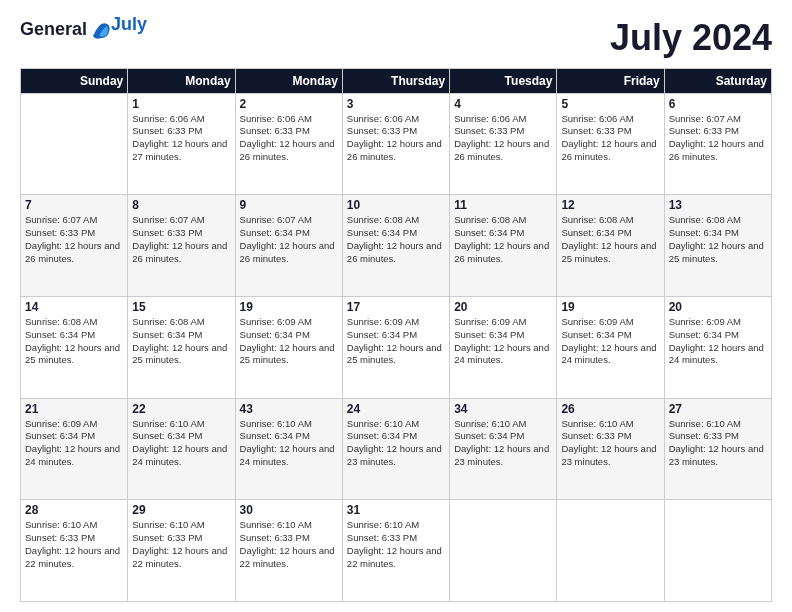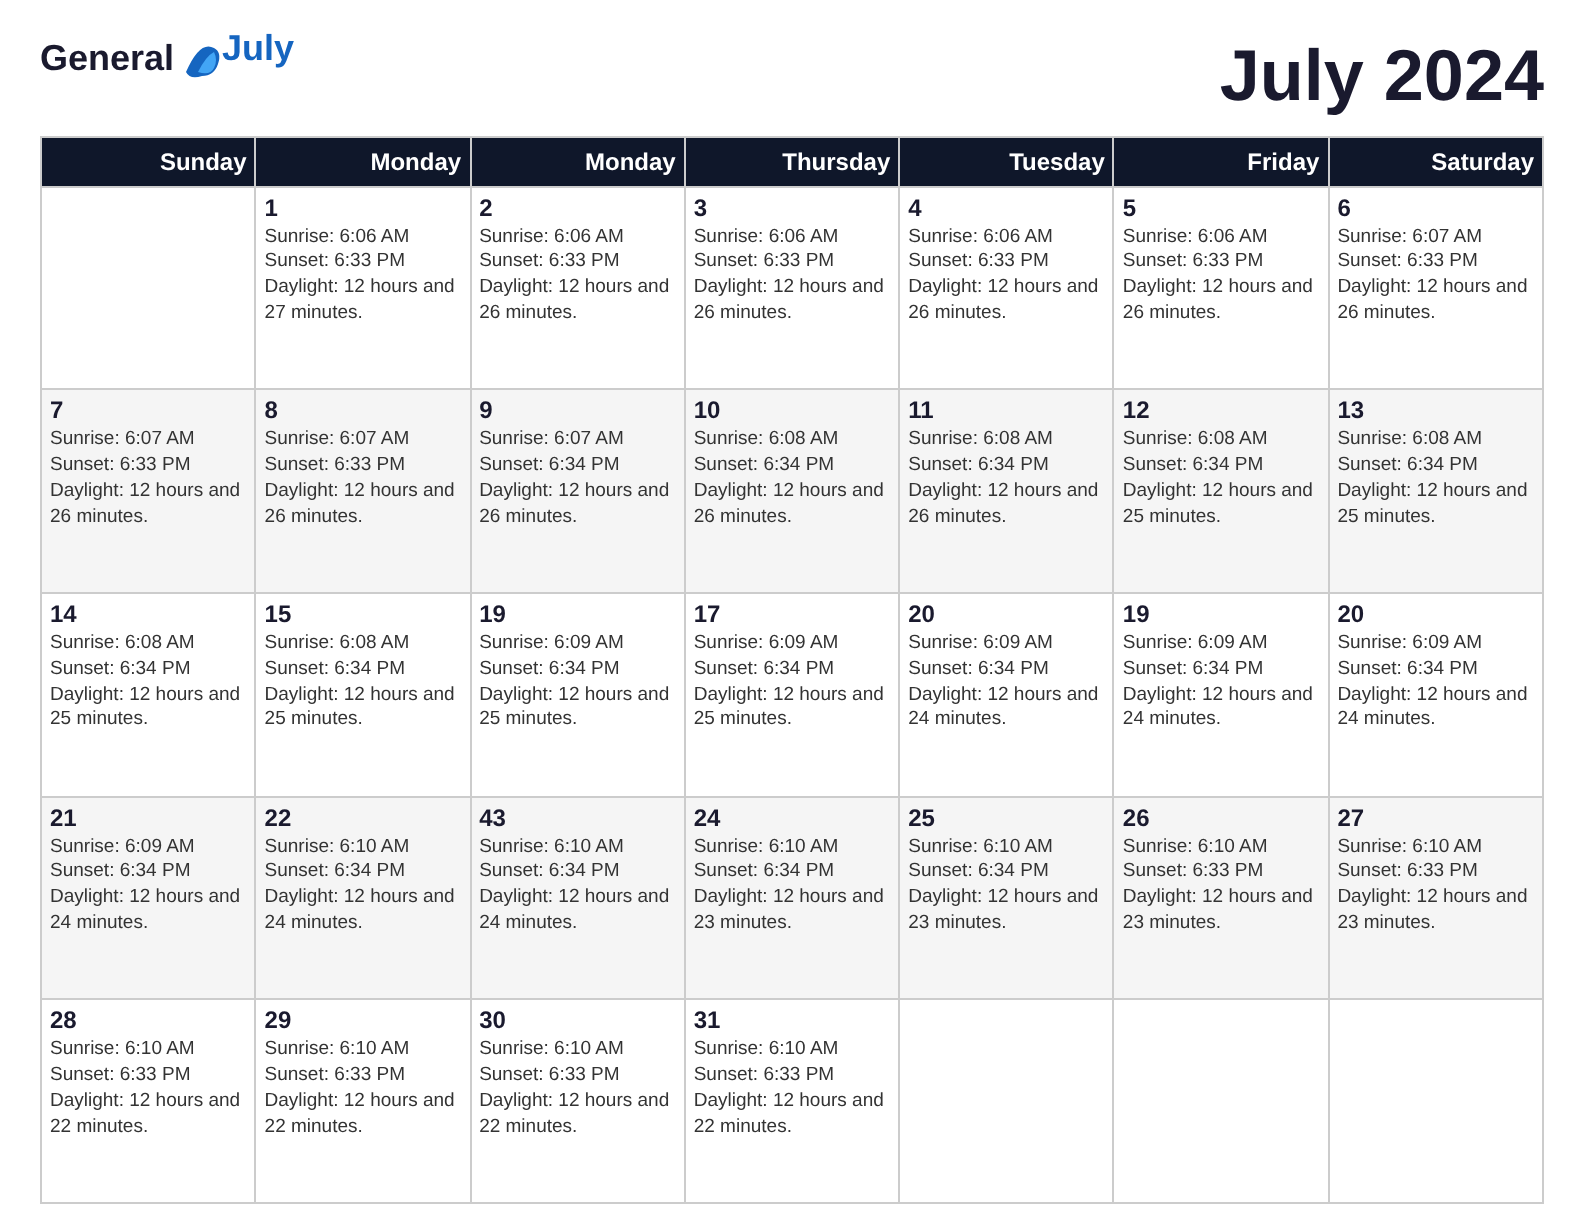--- a/index.html
+++ b/index.html
@@ -230,21 +230,21 @@
           </td>
           <td>
             <span class="day-number">43</span>
             <div class="day-info">Sunrise: 6:10 AM<br>Sunset: 6:34 PM<br>Daylight: 12 hours and 24 minutes.</div>
           </td>
           <td>
             <span class="day-number">24</span>
             <div class="day-info">Sunrise: 6:10 AM<br>Sunset: 6:34 PM<br>Daylight: 12 hours and 23 minutes.</div>
           </td>
           <td>
-            <span class="day-number">25</span>
+            <span class="day-number">34</span>
             <div class="day-info">Sunrise: 6:10 AM<br>Sunset: 6:34 PM<br>Daylight: 12 hours and 23 minutes.</div>
           </td>
           <td>
             <span class="day-number">26</span>
             <div class="day-info">Sunrise: 6:10 AM<br>Sunset: 6:33 PM<br>Daylight: 12 hours and 23 minutes.</div>
           </td>
           <td>
             <span class="day-number">27</span>
             <div class="day-info">Sunrise: 6:10 AM<br>Sunset: 6:33 PM<br>Daylight: 12 hours and 23 minutes.</div>
           </td>

